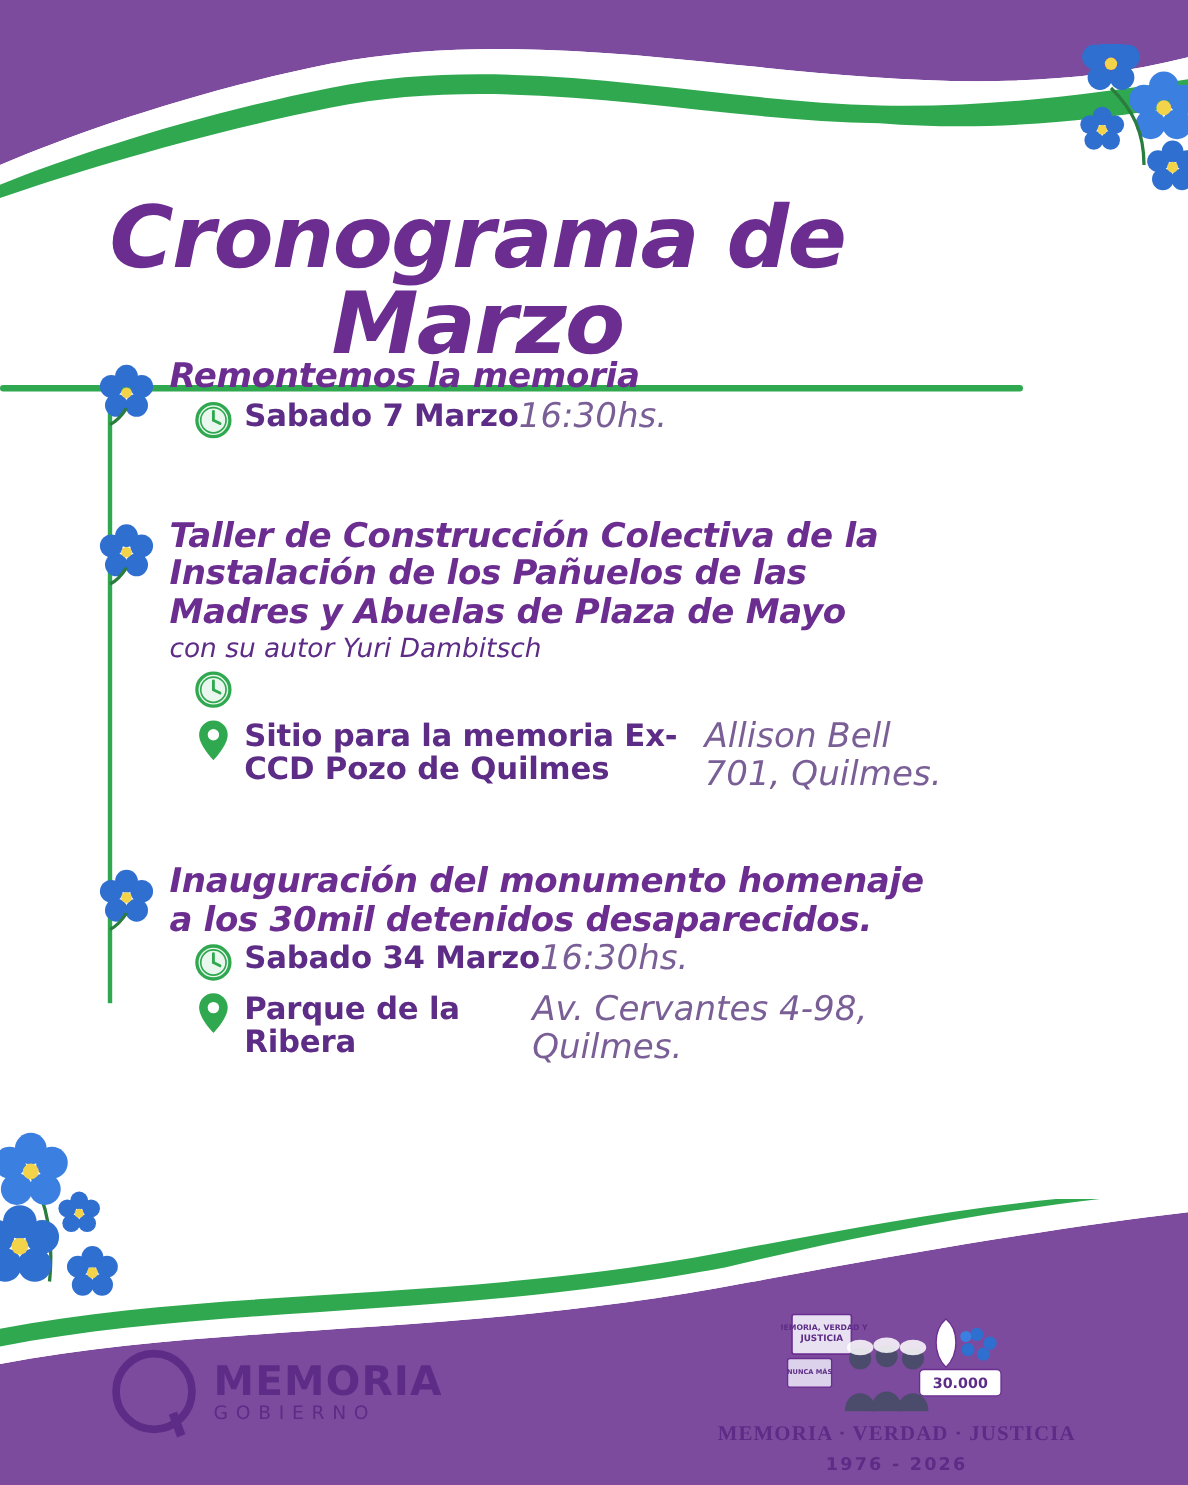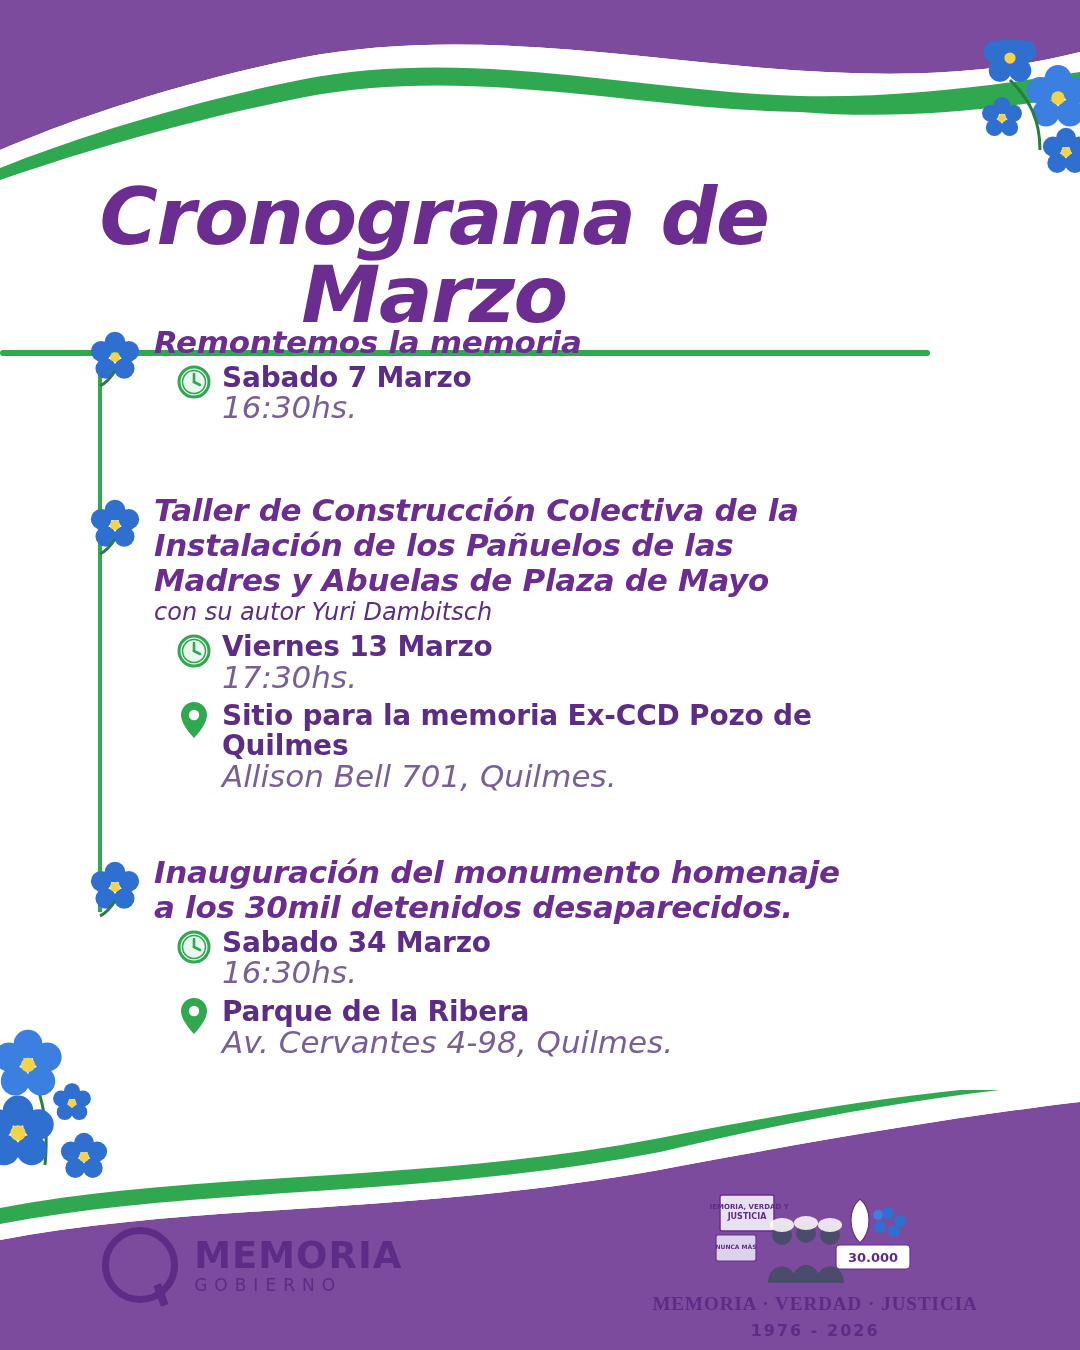--- a/index.html
+++ b/index.html
@@ -108,21 +108,21 @@
   .row .icon {
     flex: 0 0 auto;
     width: 40px;
     height: 40px;
     display: inline-flex;
     align-items: center;
     justify-content: center;
   }
   .row-texts {
     display: flex;
-    flex-direction: column;
+    flex-direction: row;
     padding-top: 1px;
   }
   .strong-line {
     font-family: "DejaVu Sans", sans-serif;
     font-weight: bold;
     font-size: 28px;
     color: #5d2c86;
     line-height: 1.06;
     letter-spacing: -0.2px;
   }
@@ -354,24 +354,20 @@
 
     <div class="row">
       <span class="icon">
         <svg width="36" height="36" viewBox="0 0 36 36" xmlns="http://www.w3.org/2000/svg">
           <circle cx="18" cy="18" r="15" fill="#e9f7ee" stroke="#2fa84f" stroke-width="3"></circle>
           <circle cx="18" cy="18" r="11.5" fill="none" stroke="#2fa84f" stroke-width="1.5"></circle>
           <line x1="18" y1="18" x2="18" y2="10" stroke="#2fa84f" stroke-width="2.6" stroke-linecap="round"></line>
           <line x1="18" y1="18" x2="24" y2="21" stroke="#2fa84f" stroke-width="2.6" stroke-linecap="round"></line>
         </svg>
       </span>
-      <span class="row-texts">
-        <span class="strong-line">Viernes 13 Marzo</span>
-        <span class="light-line">17:30hs.</span>
-      </span>
     </div>
 
     <div class="gap-sm"></div>
 
     <div class="row">
       <span class="icon">
         <svg width="32" height="40" viewBox="0 0 32 40" xmlns="http://www.w3.org/2000/svg">
           <path d="M16,2 C8.8,2 3,7.8 3,15 C3,25 16,38 16,38 C16,38 29,25 29,15 C29,7.8 23.2,2 16,2 Z" fill="#2fa84f"></path>
           <circle cx="16" cy="15" r="5.2" fill="#ffffff"></circle>
         </svg>

